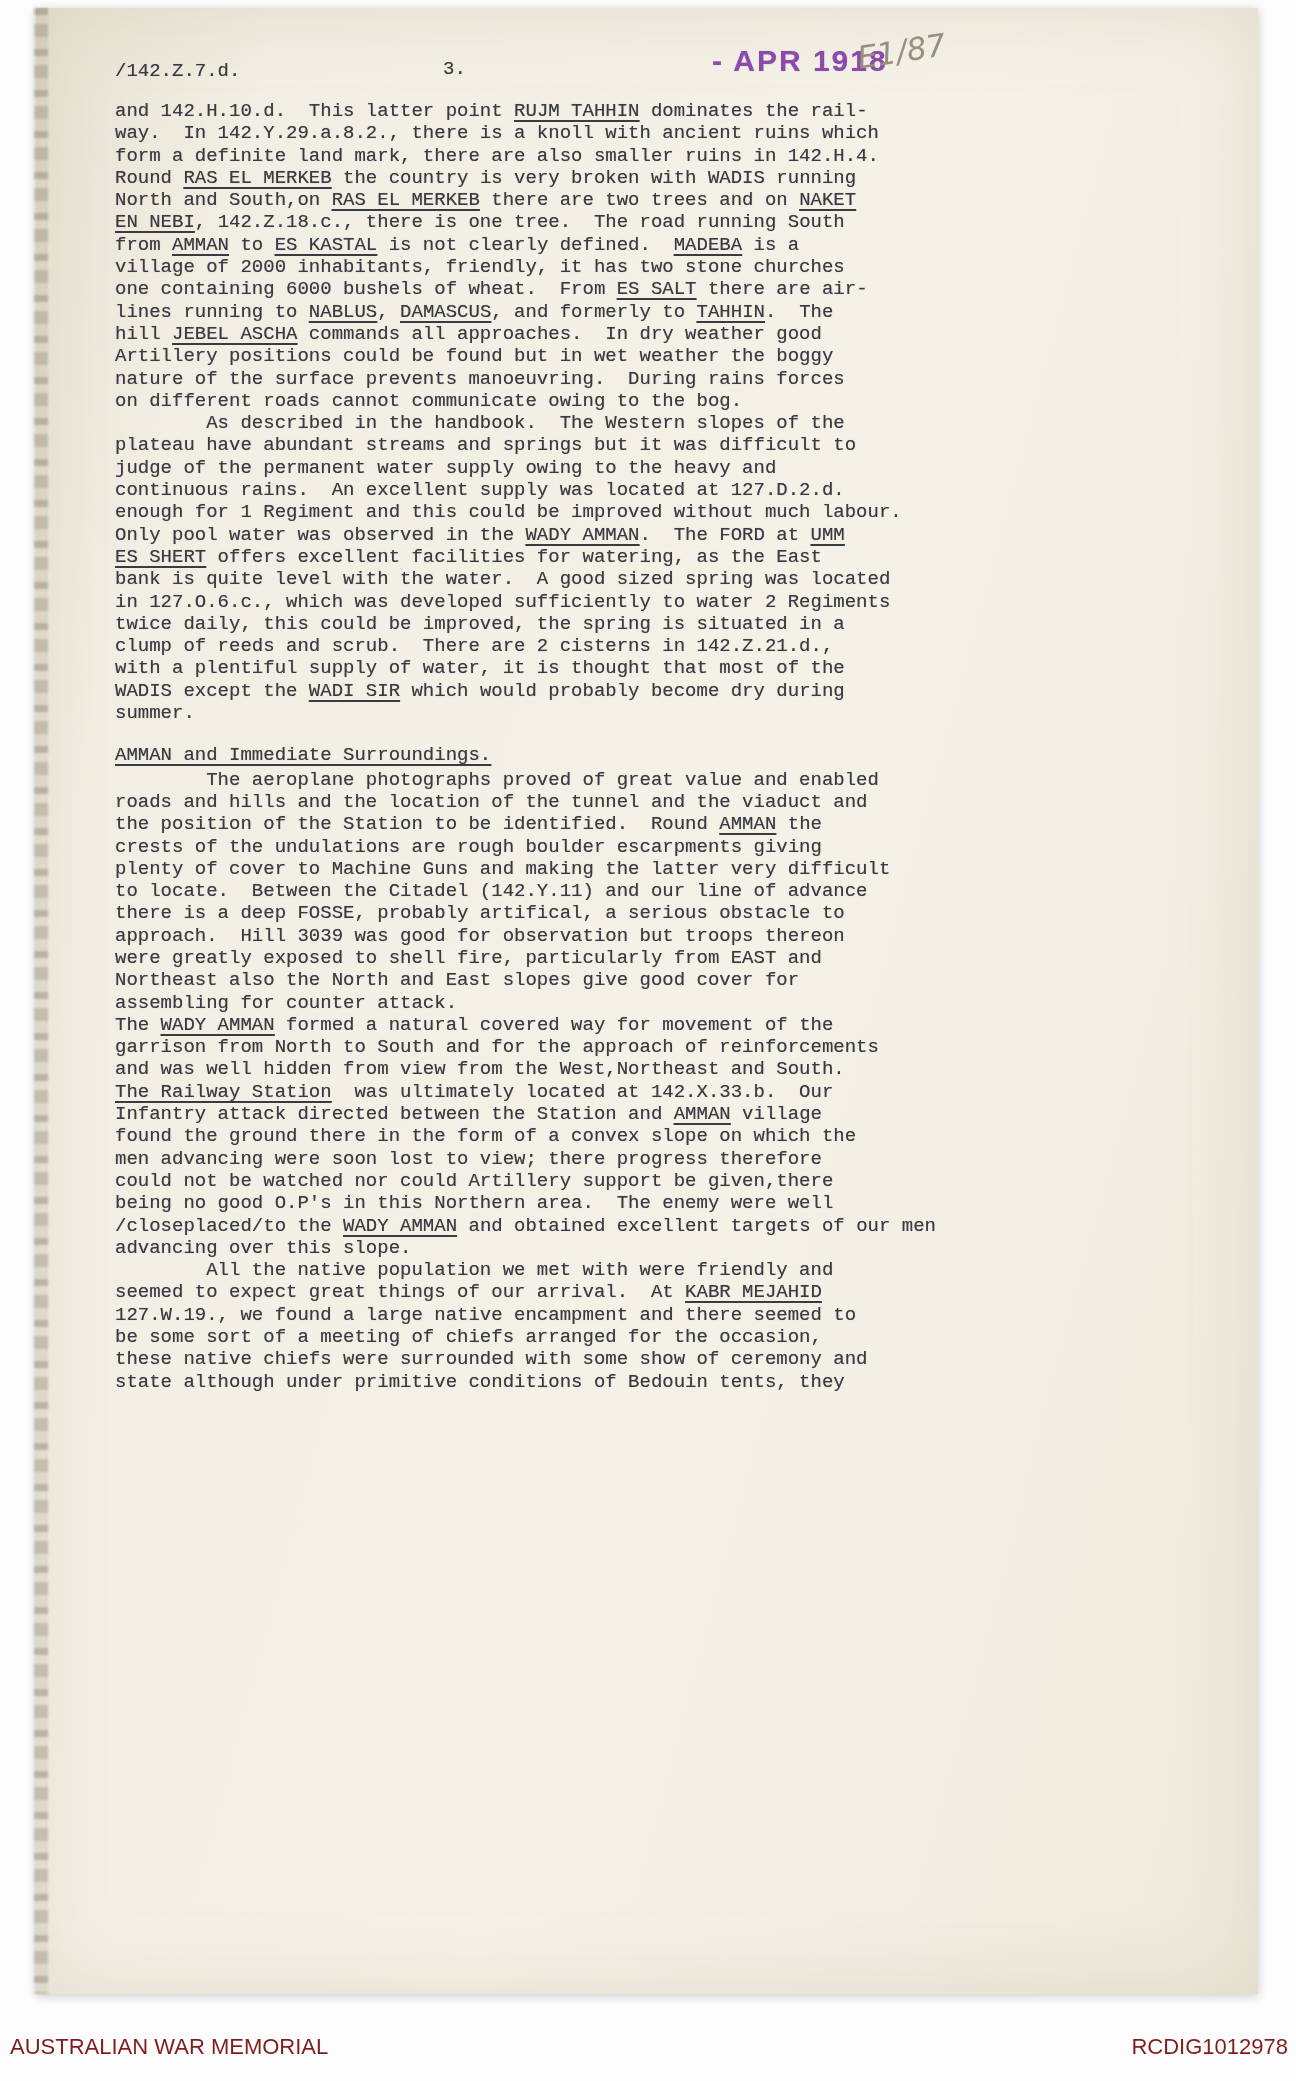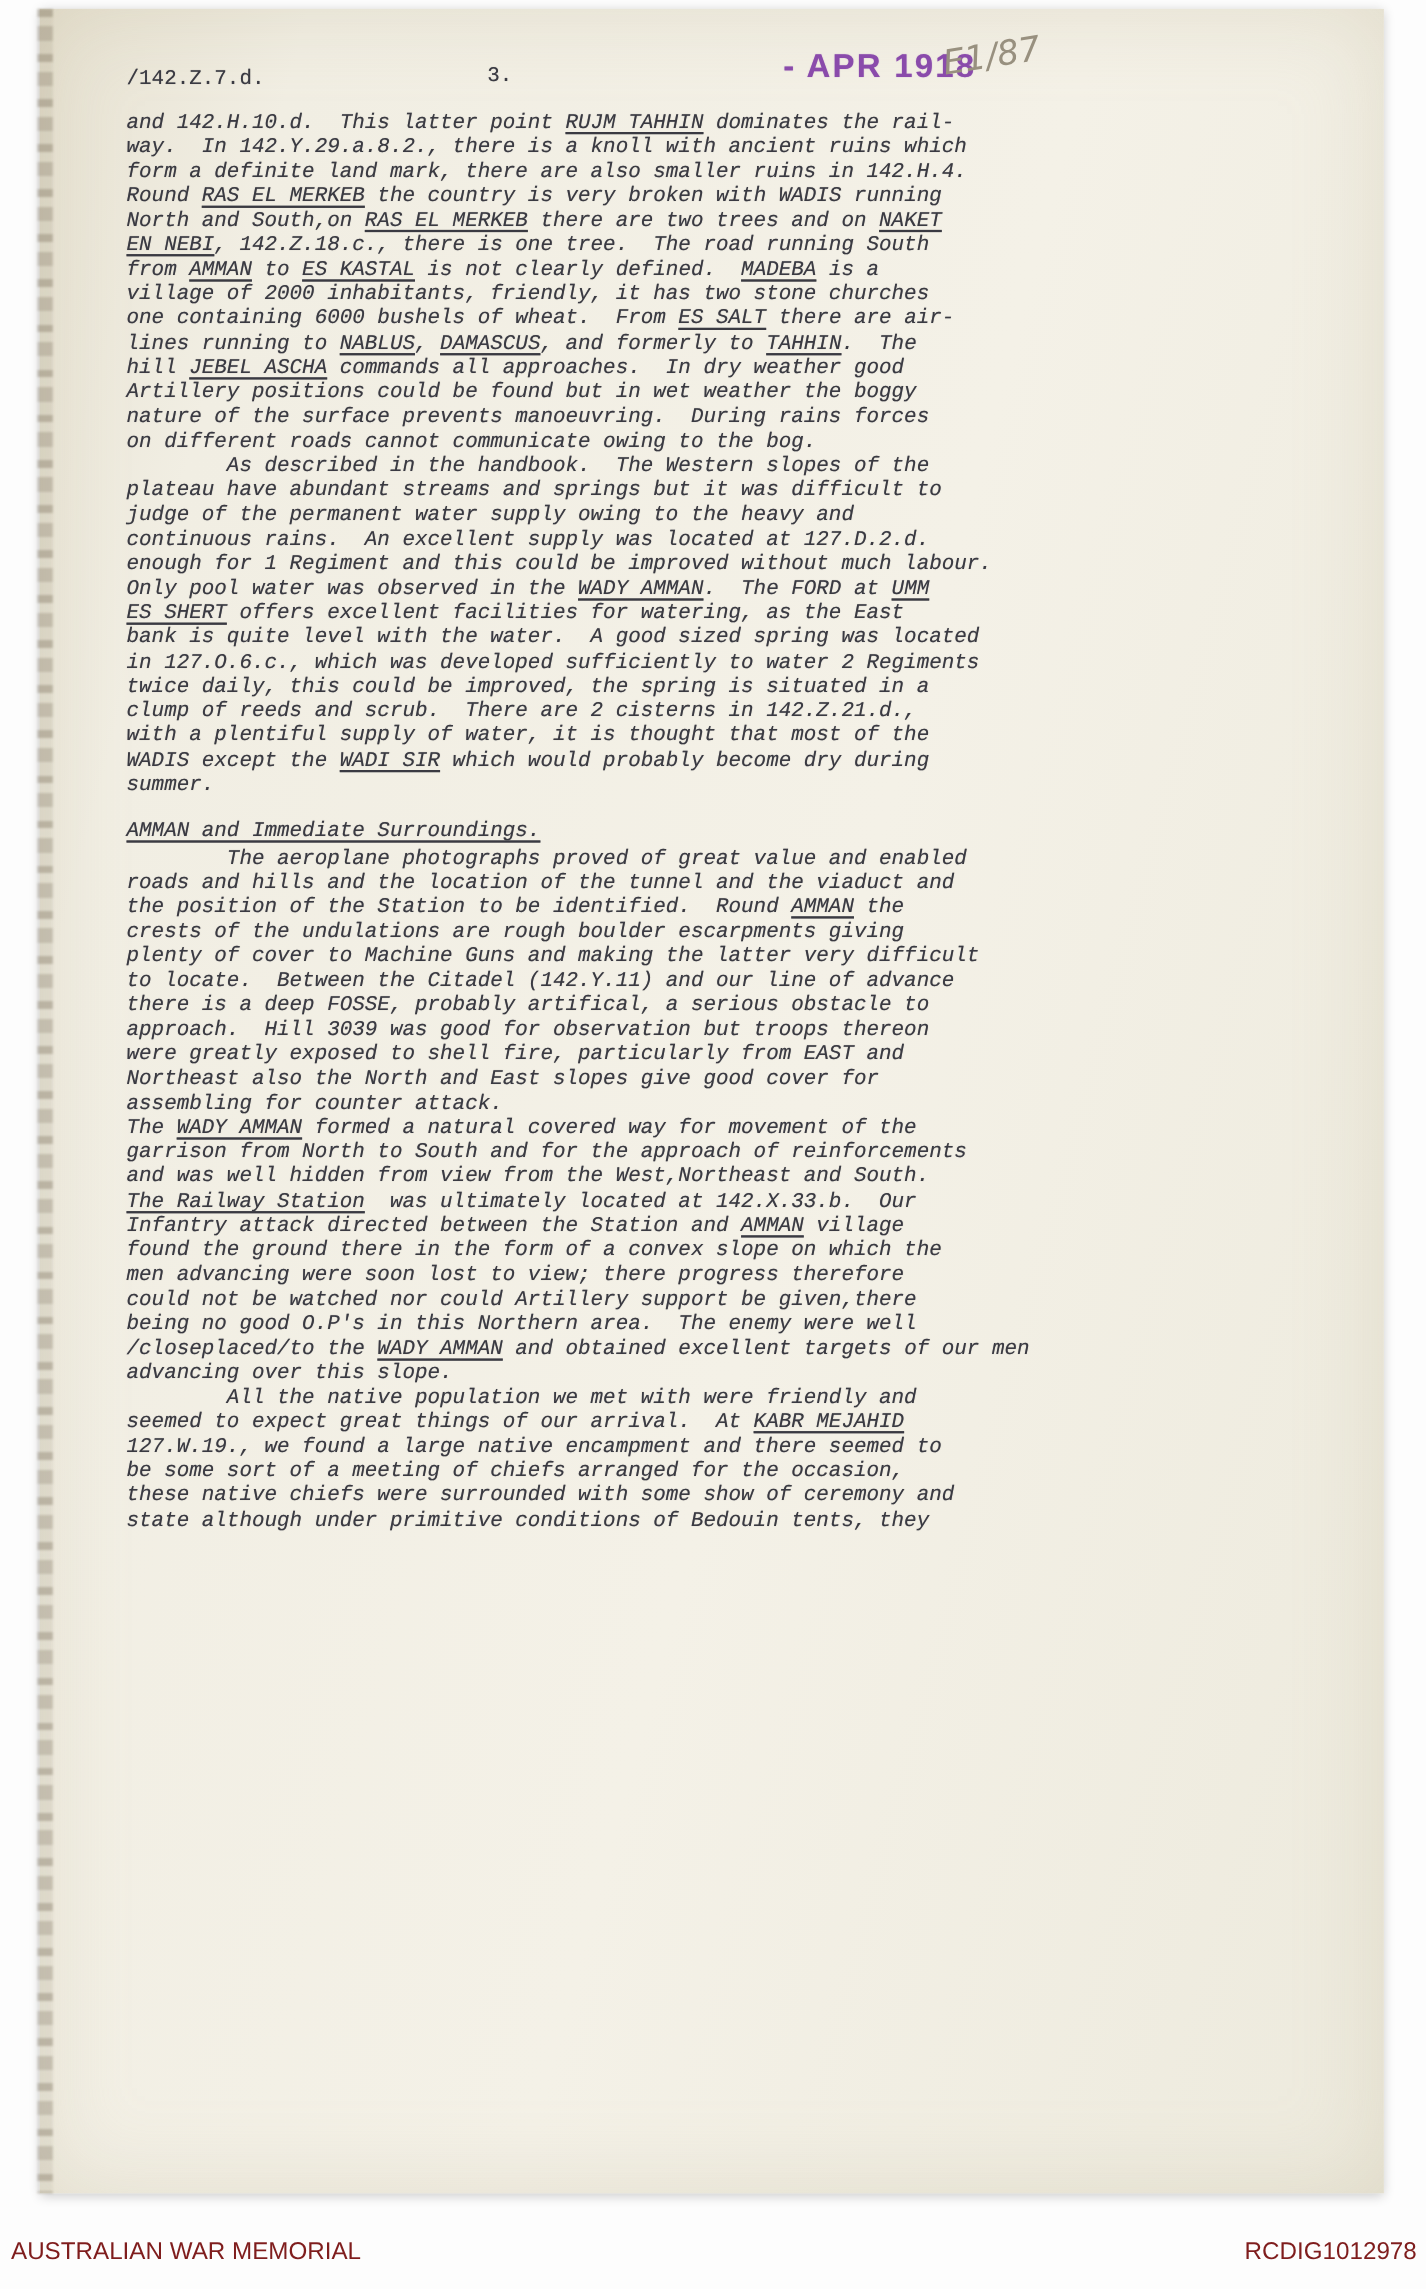--- a/index.html
+++ b/index.html
@@ -60,21 +60,21 @@
   .pencil {
     position: absolute; left: 742px; top: -8px;
     font-family: "DejaVu Sans", sans-serif;
     font-style: italic;
     font-size: 31px;
     color: #98907f;
     transform: rotate(-9deg);
     text-shadow: none;
     white-space: nowrap;
   }
-  section { margin: 0; font-style: italic; }
+  section { margin: 0; }
   .heading {
     font-size: 19px;
     font-weight: normal;
     margin: 20px 0 2px 0;
     text-decoration: underline;
     text-underline-offset: 4px;
     text-decoration-thickness: 1.5px;
   }
   .body {
     margin: 0;

